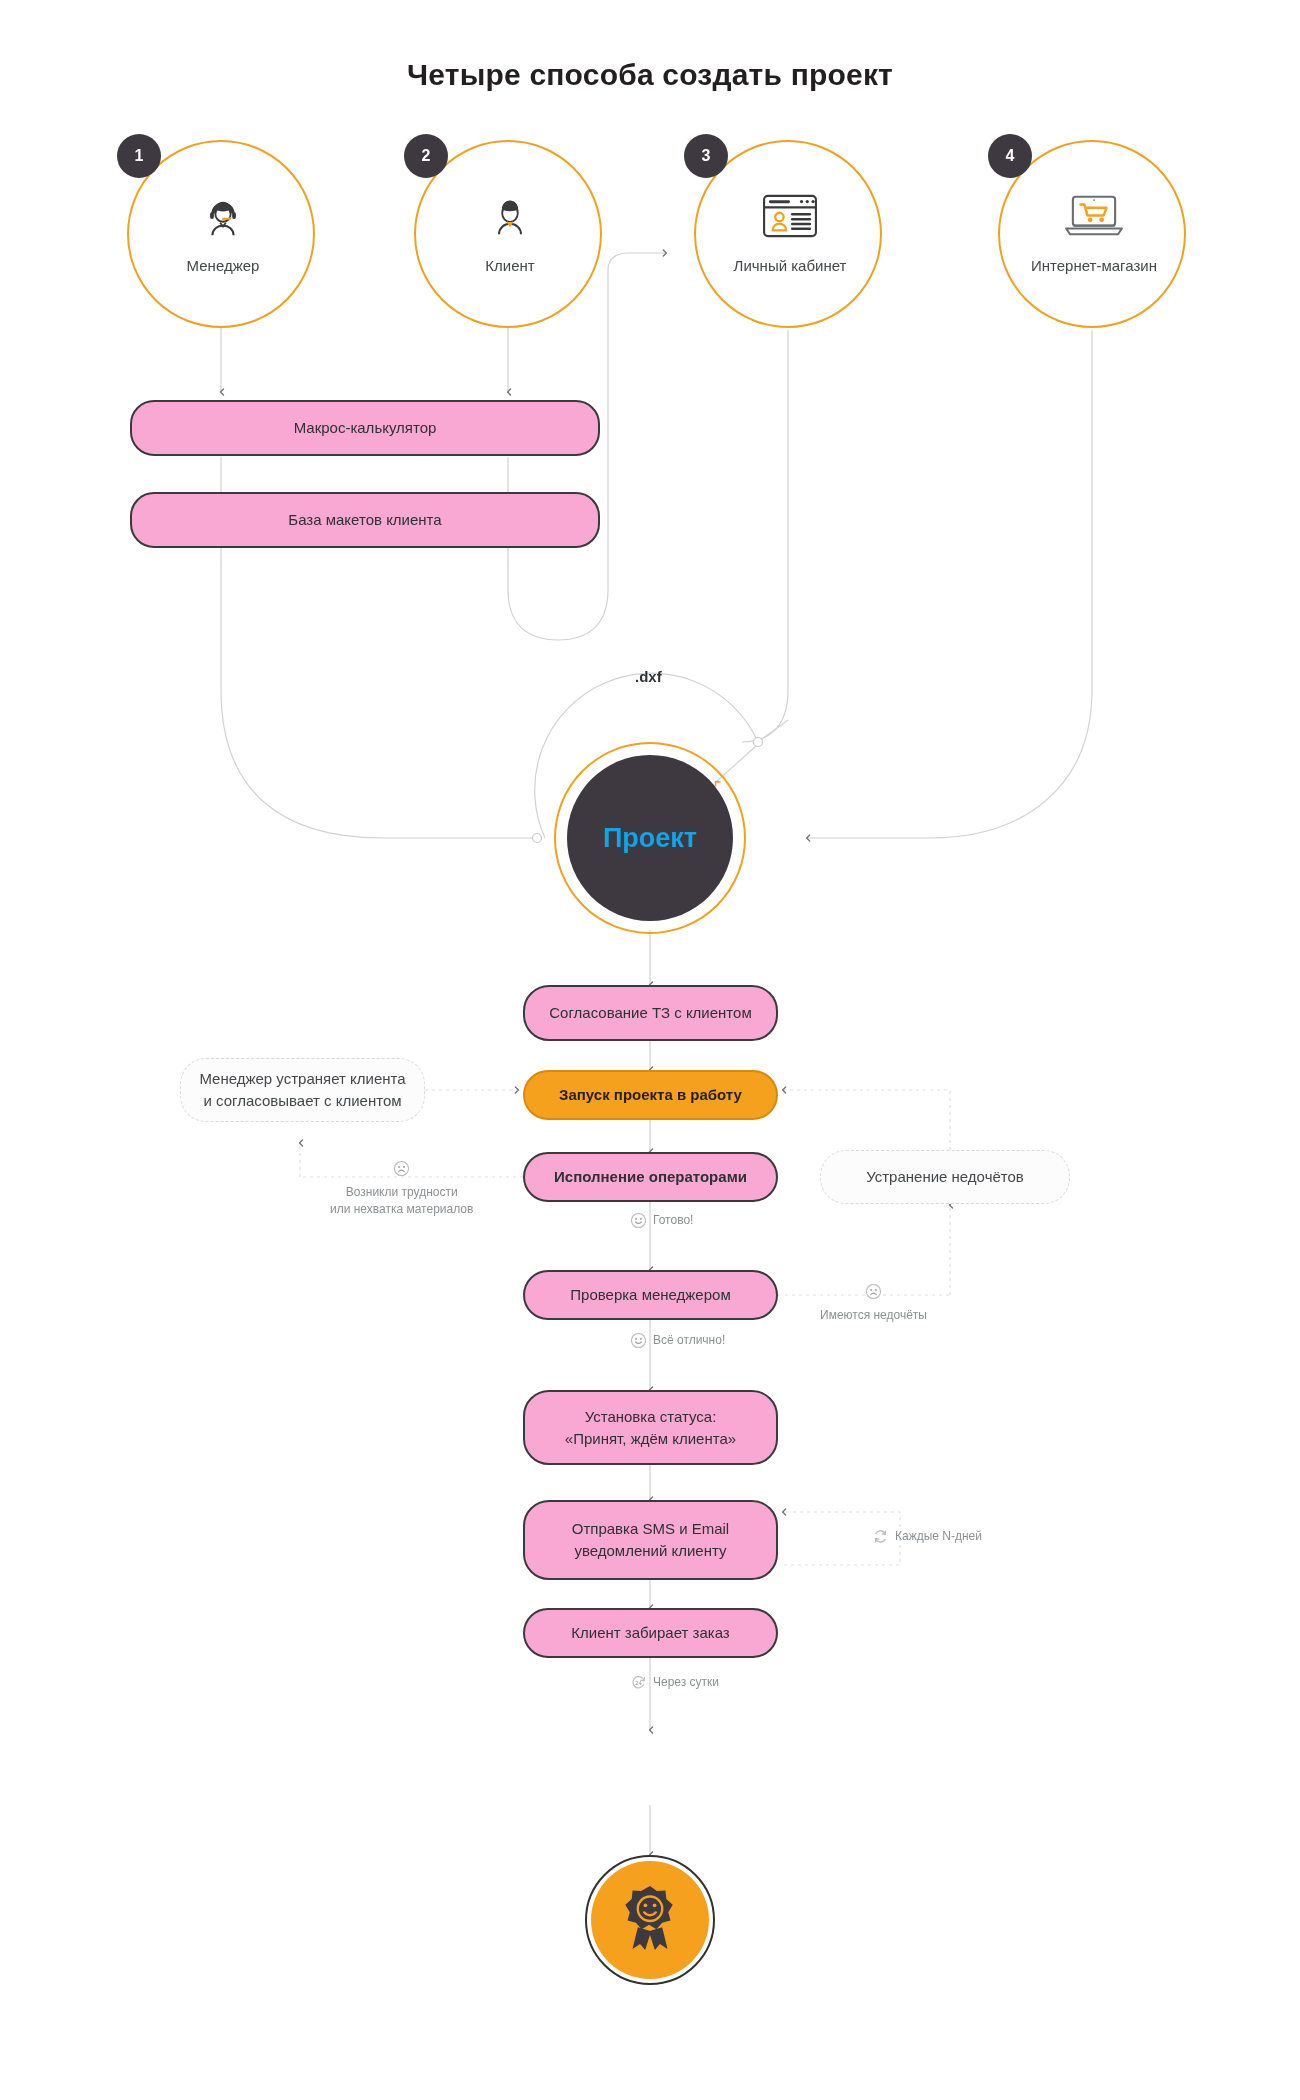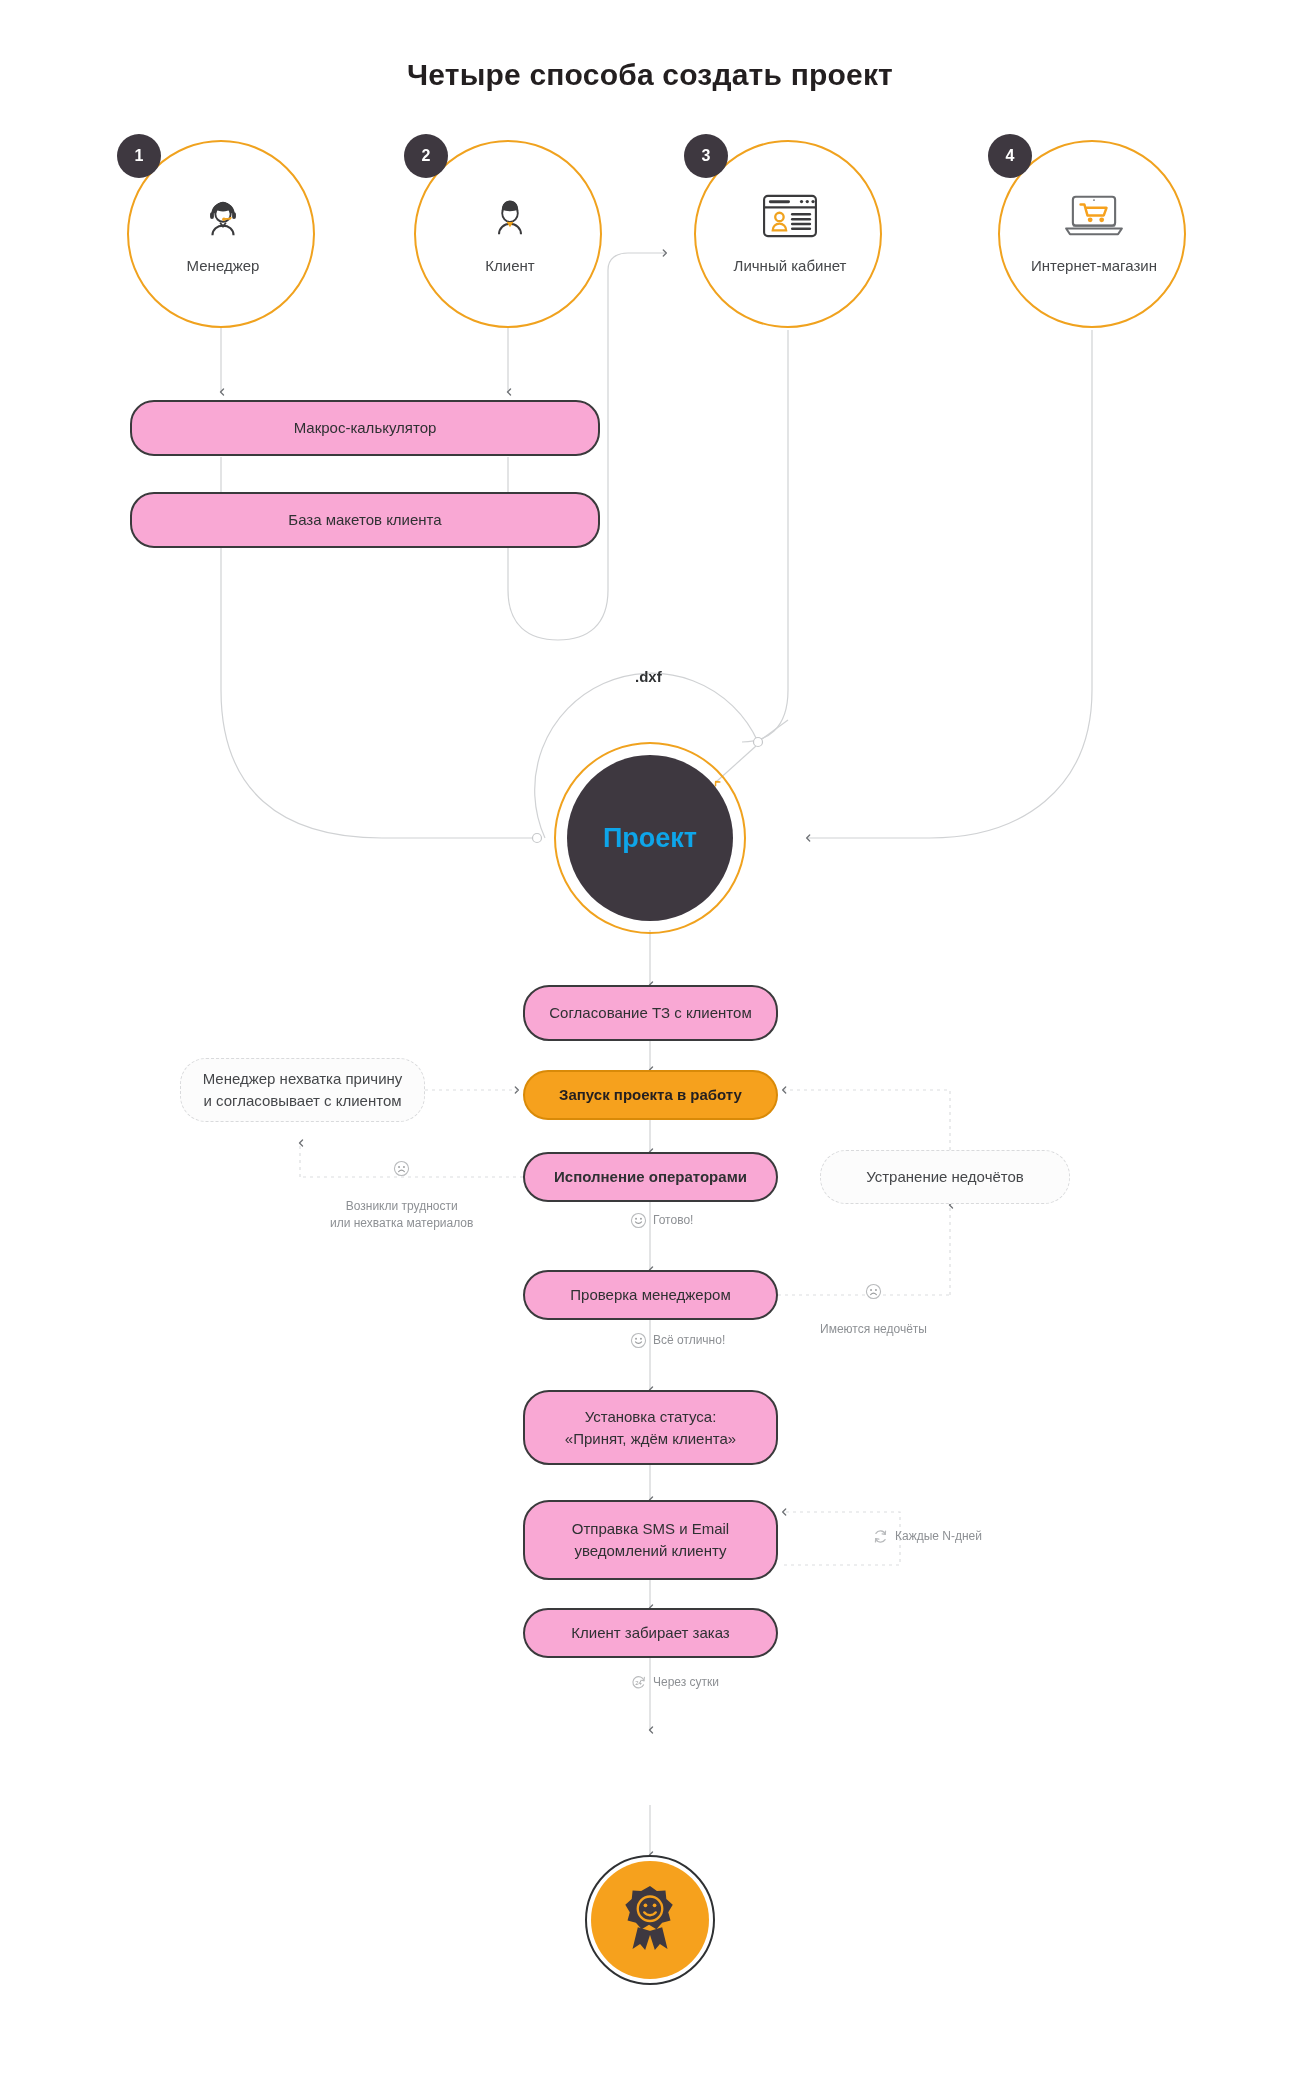--- a/index.html
+++ b/index.html
@@ -51,21 +51,21 @@
   
   .award-out{position:absolute;width:130px;height:130px;border-radius:50%;
              border:2px solid #2f3133;box-sizing:border-box;background:#fff;}
   .award-in{position:absolute;width:118px;height:118px;border-radius:50%;
             background:#F6A11D;display:flex;align-items:center;justify-content:center;}
 
   
   .ann{position:absolute;display:flex;align-items:flex-start;gap:6px;}
   .ann .atxt{font-size:12px;color:#8d9094;line-height:1.45;white-space:nowrap;}
   .ann.col{flex-direction:column;align-items:center;gap:3px;}
-  .ann.col .atxt{text-align:center;margin-top:14px;}
+  .ann.col .atxt{text-align:center;}
   .dxf{position:absolute;font-size:15px;font-weight:bold;color:#2f3133;}
   .emo{flex:0 0 auto;}
 </style>
 </head>
 <body>
 
 <div id="stage">
 
   <svg id="wires" viewBox="0 0 1300 2100">
     <defs>
@@ -245,21 +245,21 @@
 
   <div class="box" style="left:523px;top:1500px;width:255px;height:80px;">
     <span style="white-space:pre-line;">Отправка SMS и Email
 уведомлений клиенту</span>
   </div>
 
   <div class="box" style="left:523px;top:1608px;width:255px;height:50px;">Клиент забирает заказ</div>
 
 
   <div class="box ghost" style="left:180px;top:1058px;width:245px;height:64px;">
-    <span style="white-space:pre-line;">Менеджер нехватка причину
+    <span style="white-space:pre-line;">Менеджер устраняет клиента
 и согласовывает с клиентом</span>
   </div>
 
   <div class="box ghost" style="left:820px;top:1150px;width:250px;height:54px;">Устранение недочётов</div>
 
   <div class="ann col" style="left:330px;top:1160px;">
     <span class="emo">
       <svg width="17" height="17" viewBox="0 0 20 20">
         <circle cx="10" cy="10" r="8.3" fill="#fff" stroke="#b9bbbd" stroke-width="1.3"></circle>
         <circle cx="7.1" cy="8.2" r="1.1" fill="#9a9c9e"></circle>

